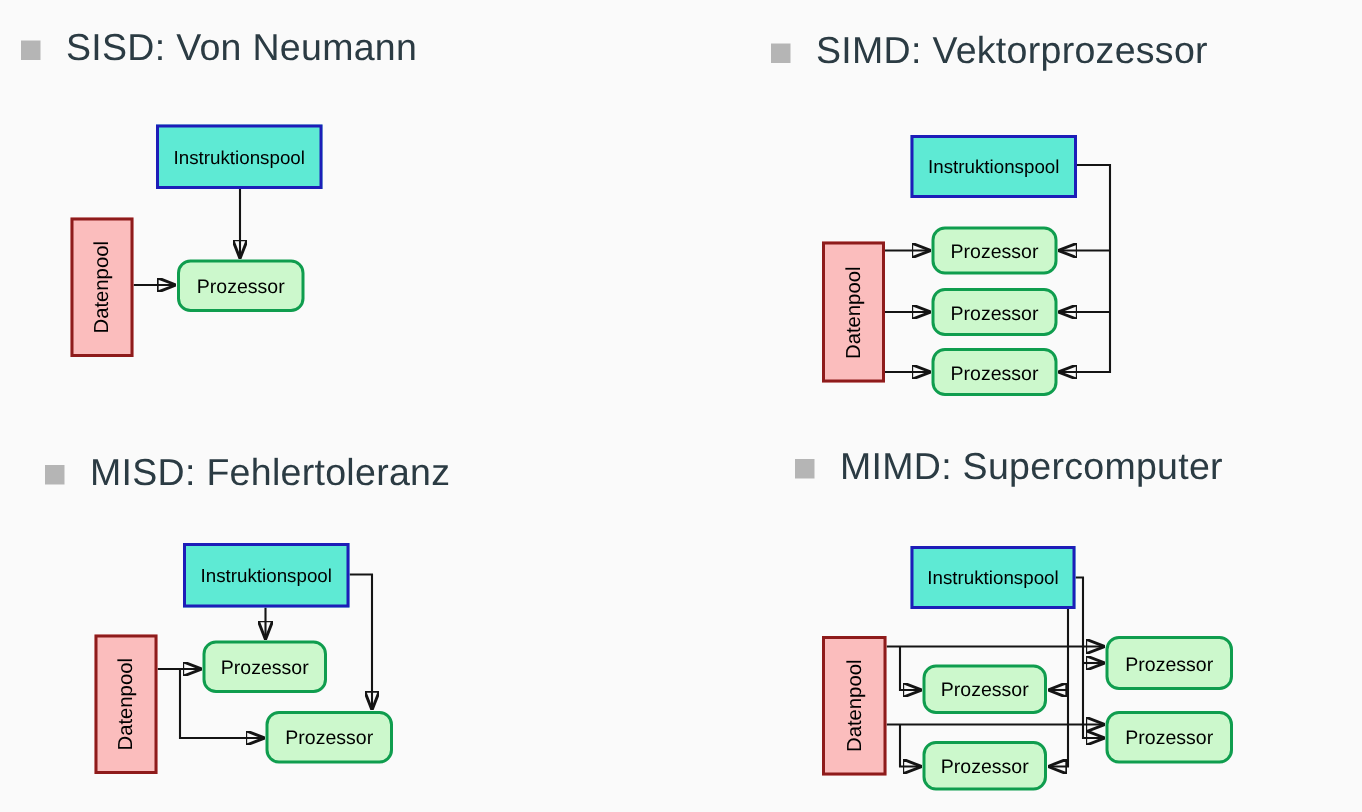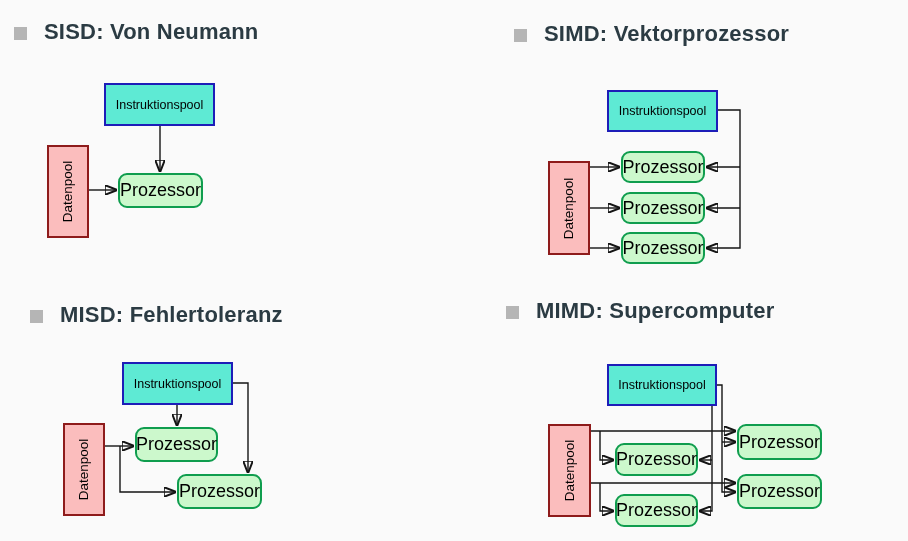--- a/index.html
+++ b/index.html
@@ -13,47 +13,47 @@
   .quad { position: absolute; width: 454px; height: 270px; }
   #q-sisd { left: 0;     top: 0; }
   #q-simd { left: 454px; top: 0; }
   #q-misd { left: 16px;     top: 270px; height: 271px; }
   #q-mimd { left: 454px; top: 270px; height: 271px; }
 
   .hdr { position: absolute; display: flex; align-items: flex-start; white-space: nowrap; }
   #q-sisd .hdr { left: 14px; top: 16px; }
   #q-simd .hdr { left: 60px; top: 18px; justify-content: flex-end; }
   #q-misd .hdr { left: 14px; top: 29px; }
-  #q-mimd .hdr { left: 52px; top: 25px; }
+  #q-mimd .hdr { left: 76px; top: 25px; }
   .bullet {
     width: 13px; height: 13px; background: #b5b5b5;
     margin-right: 17px; margin-top: 11px; flex: 0 0 auto;
   }
   .hdr-title {
-    font-size: 22px; line-height: 32px; color: #2b3b43;
-    letter-spacing: 0.2px; font-weight: 700;
+    font-size: 25px; line-height: 32px; color: #2b3b43;
+    letter-spacing: 0.2px; font-weight: 400;
   }
 
   .box {
     position: absolute; box-sizing: border-box;
     display: flex; align-items: center; justify-content: center;
     color: #000; white-space: nowrap;
   }
   .instr {
     background: #5eead4; border: 2.5px solid #1d1db8;
     font-size: 12.5px;
   }
   .daten {
     background: #fbbdbd; border: 2.5px solid #8e1b1b;
     font-size: 13.5px;
   }
   .daten .vlabel { transform: rotate(-90deg); }
   .proz {
     background: #ccf8cc; border: 2.5px solid #0f9d4e;
-    border-radius: 9px; font-size: 18px;
+    border-radius: 9px; font-size: 13px;
   }
   .wires { position: absolute; left: 0; top: 0; pointer-events: none; }
   .wires line, .wires path { stroke: #141414; stroke-width: 1.4; fill: none; }
 </style>
 </head>
 <body>
 
 <div class="quad" id="q-sisd">
   <div class="hdr">
     <div class="bullet"></div>

